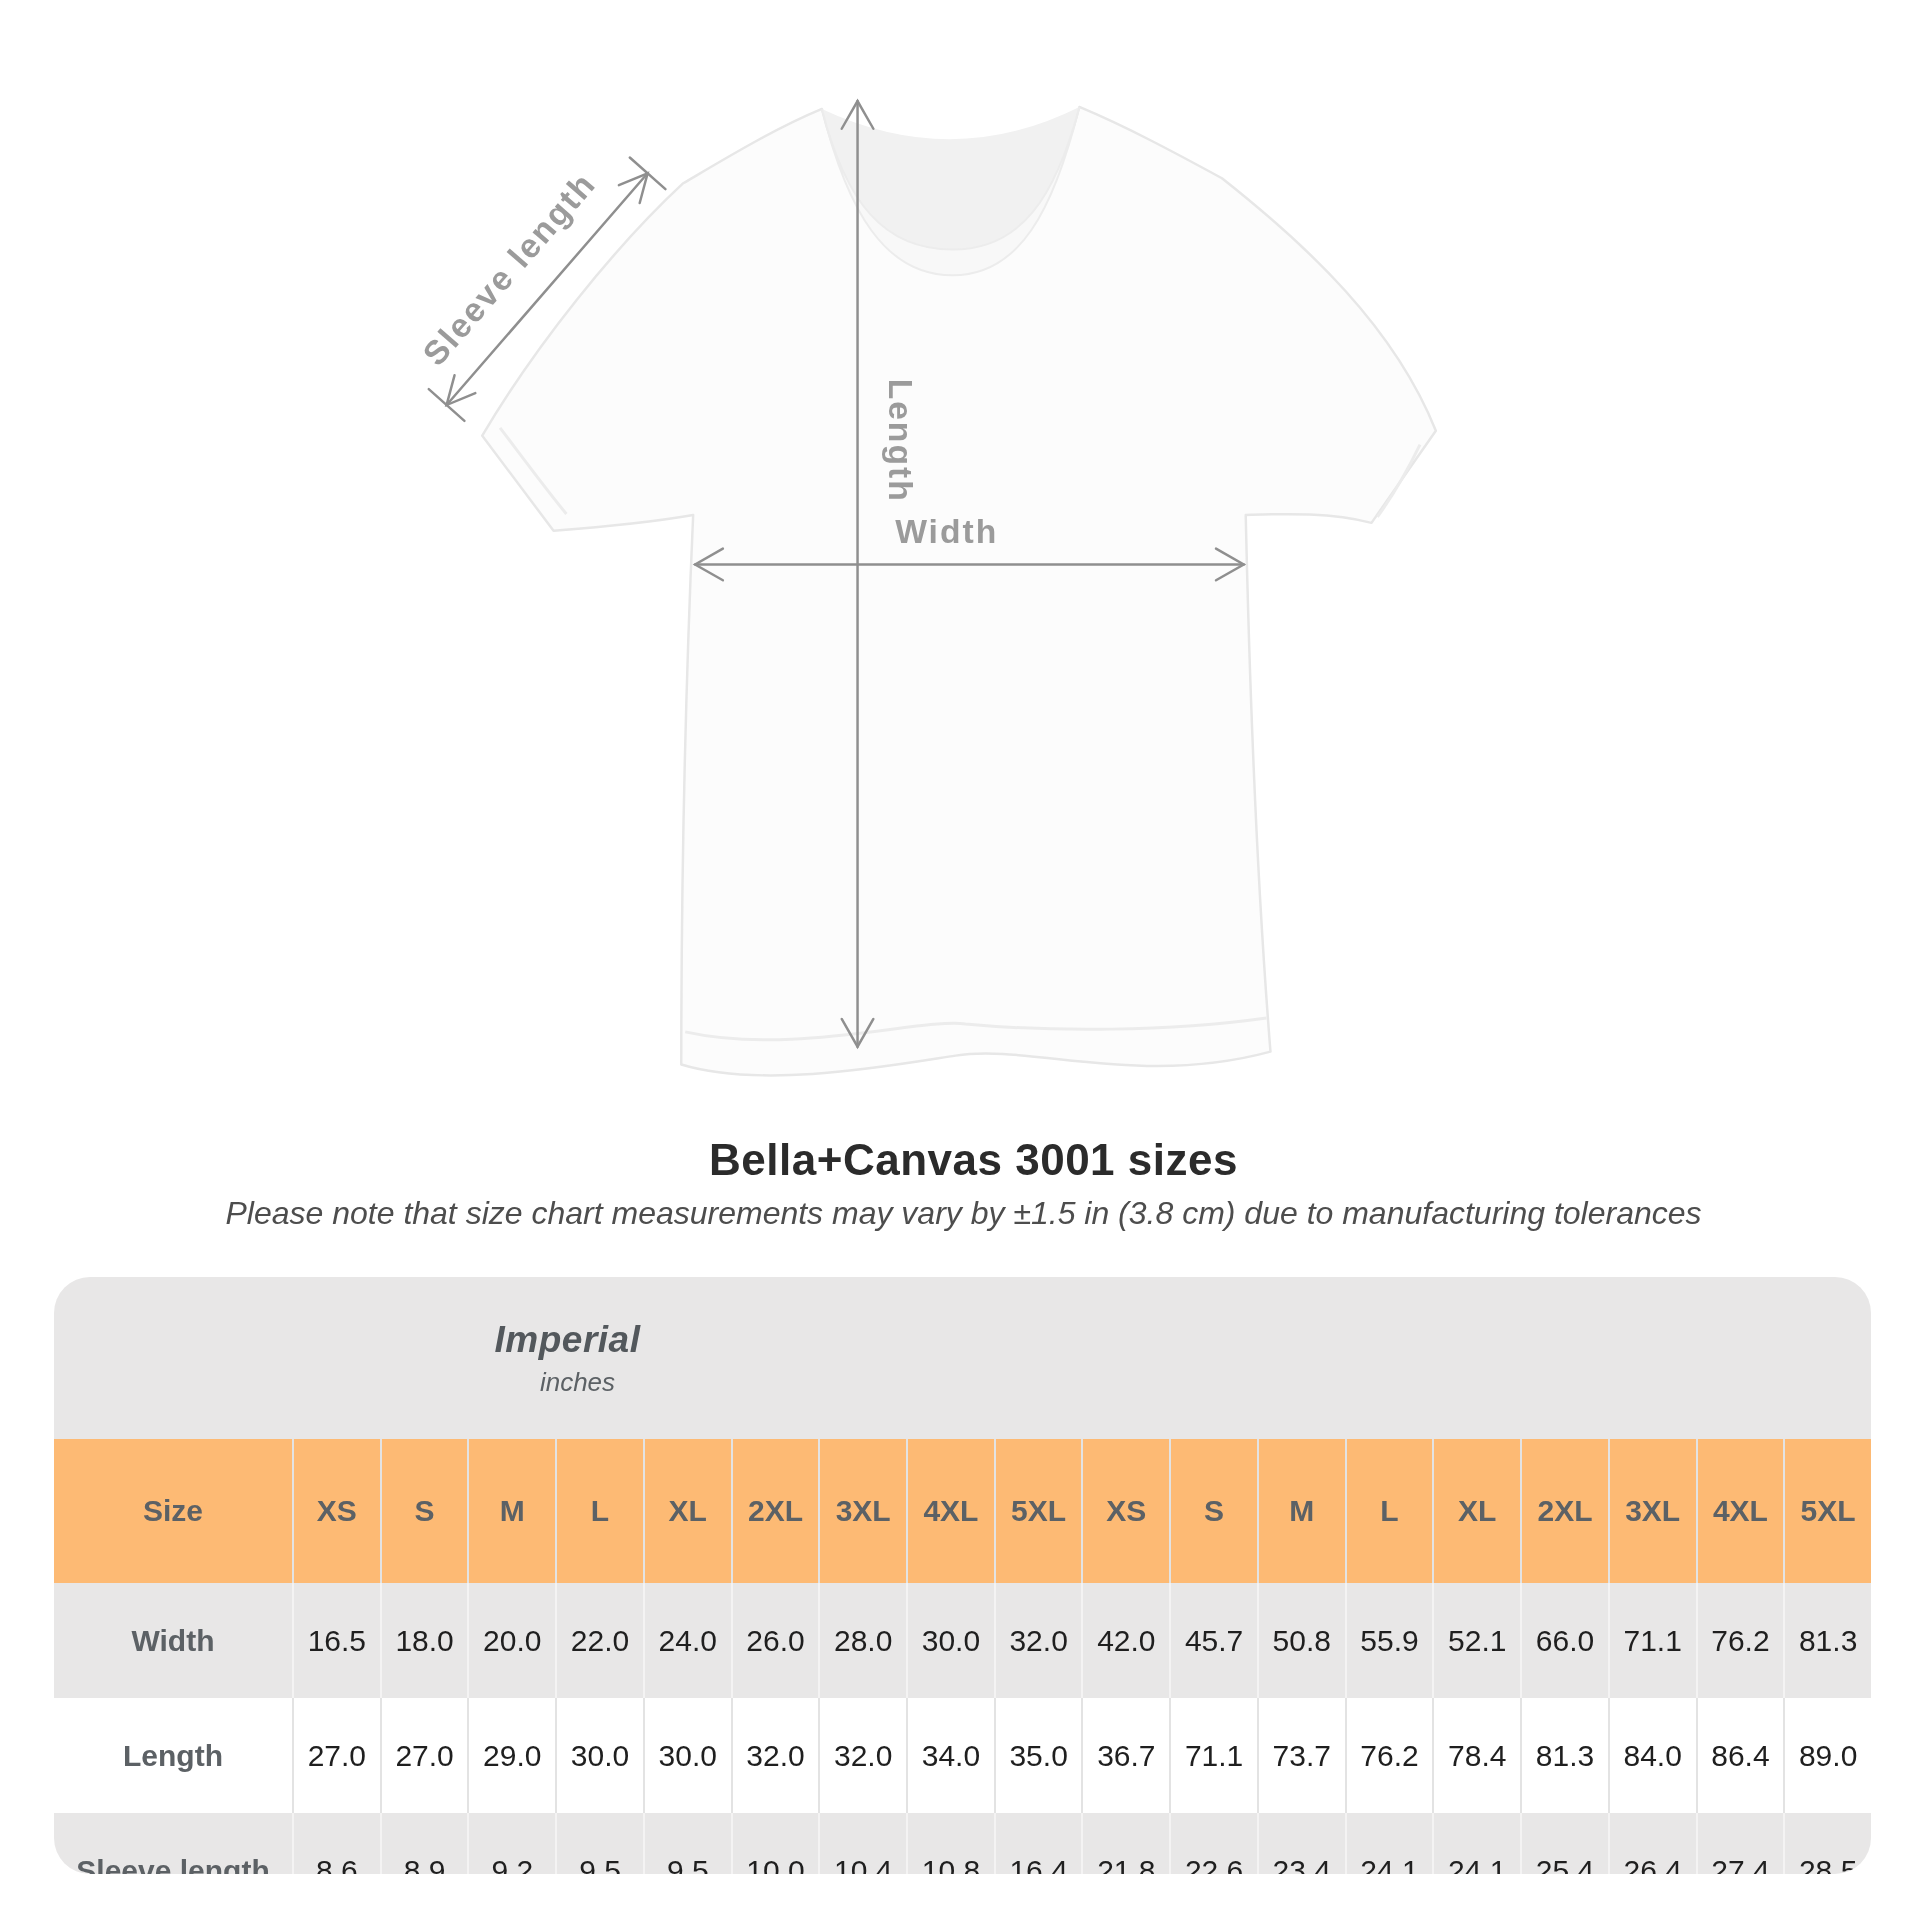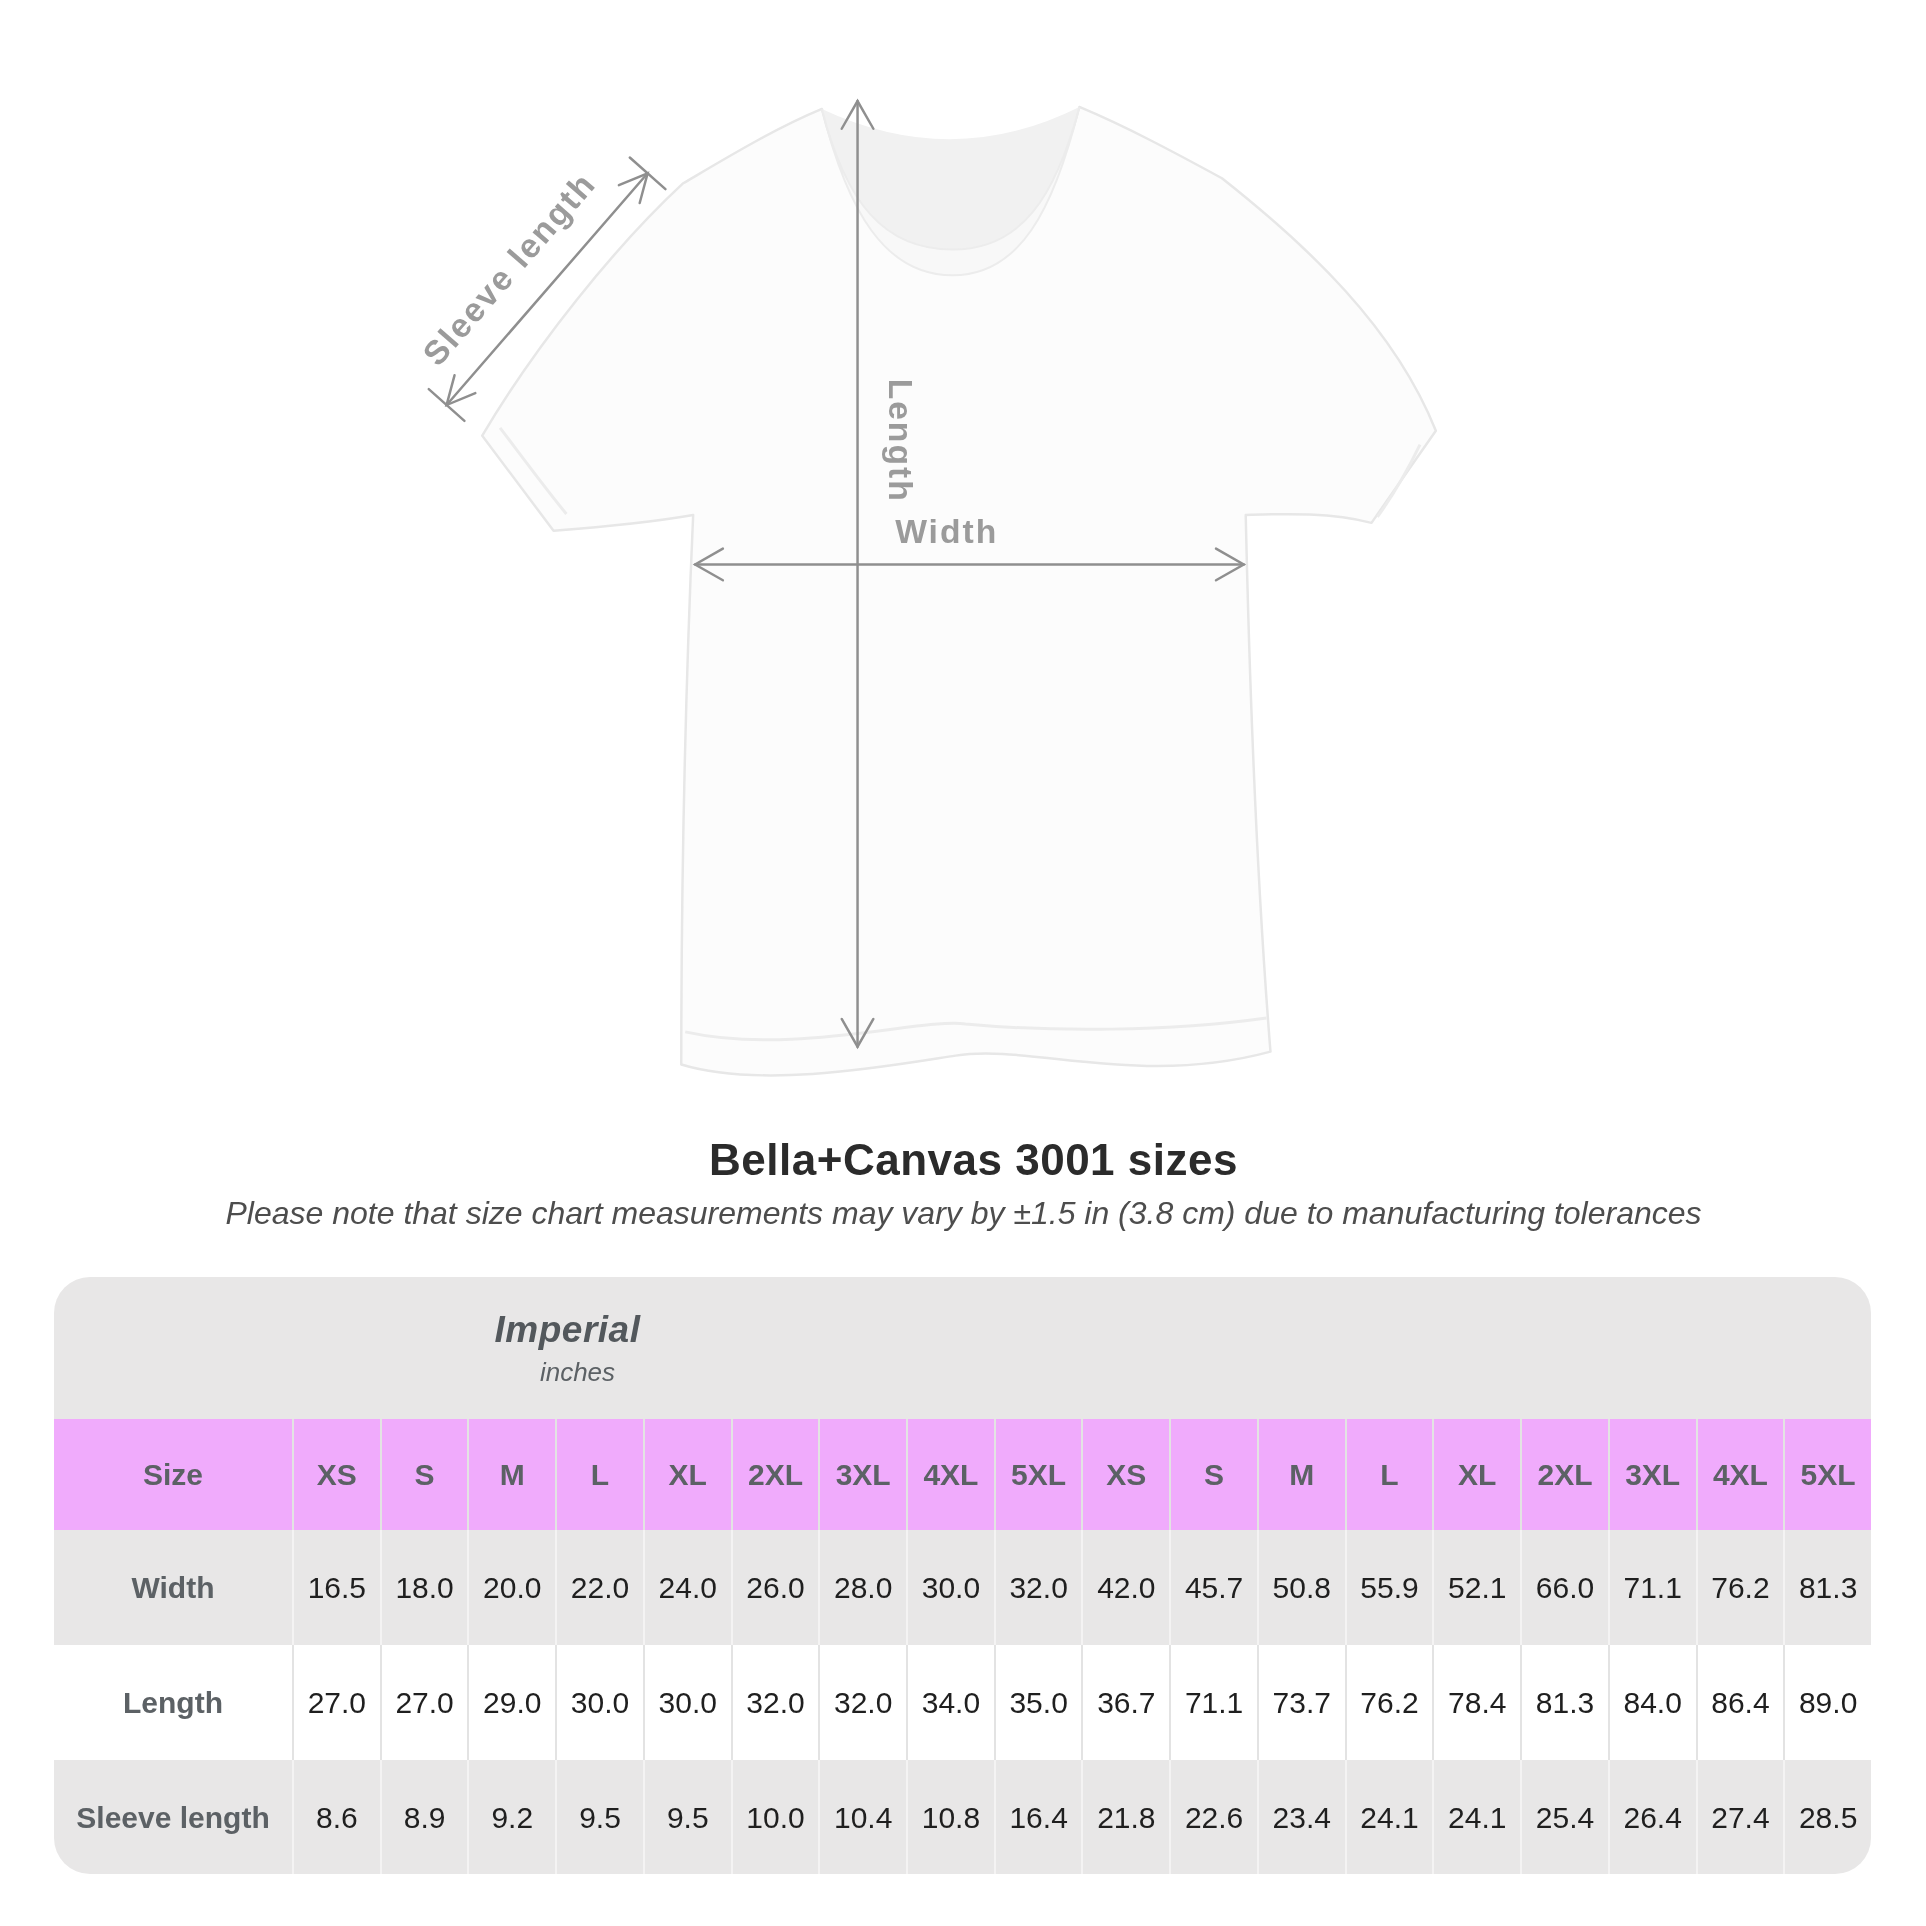--- a/index.html
+++ b/index.html
@@ -39,30 +39,30 @@
     background:#ffffff;
   }
   .t-row{
     display:grid;
     grid-template-columns:238px repeat(18, 1fr);
     align-items:center;
   }
   .group-row{
     display:grid;
     grid-template-columns:1027px 1fr; 
-    height:142px;
+    height:162px;
     background:#e8e7e7;
   }
   .group-cell{
     display:flex;flex-direction:column;justify-content:center;align-items:center;
     row-gap:6px;
   }
   .group-label{font-size:37px;font-weight:bold;font-style:italic;color:#53585c;letter-spacing:0.5px;}
   .group-sublabel{font-size:26px;font-style:italic;color:#5c6165;margin-left:20px;}
-  .row-sizes{height:111px;background:#f0abfc;--sep:#e3e3e3;}
+  .row-sizes{height:144px;background:#fdba74;--sep:#e3e3e3;}
   .row-data-0{height:115px;background:#e8e7e7;--sep:#f4f3f3;}
   .row-data-1{height:115px;background:#ffffff;--sep:#e3e3e3;}
   .row-data-2{height:115px;background:#e8e7e7;--sep:#f4f3f3;}
   .cell{
     height:100%;
     display:flex;align-items:center;justify-content:center;
     font-size:30px;color:#1f1f1f;
   }
   .t-row .cell + .cell{border-left:2px solid var(--sep);}
   .cell.head{font-weight:bold;color:#5c6165;}

